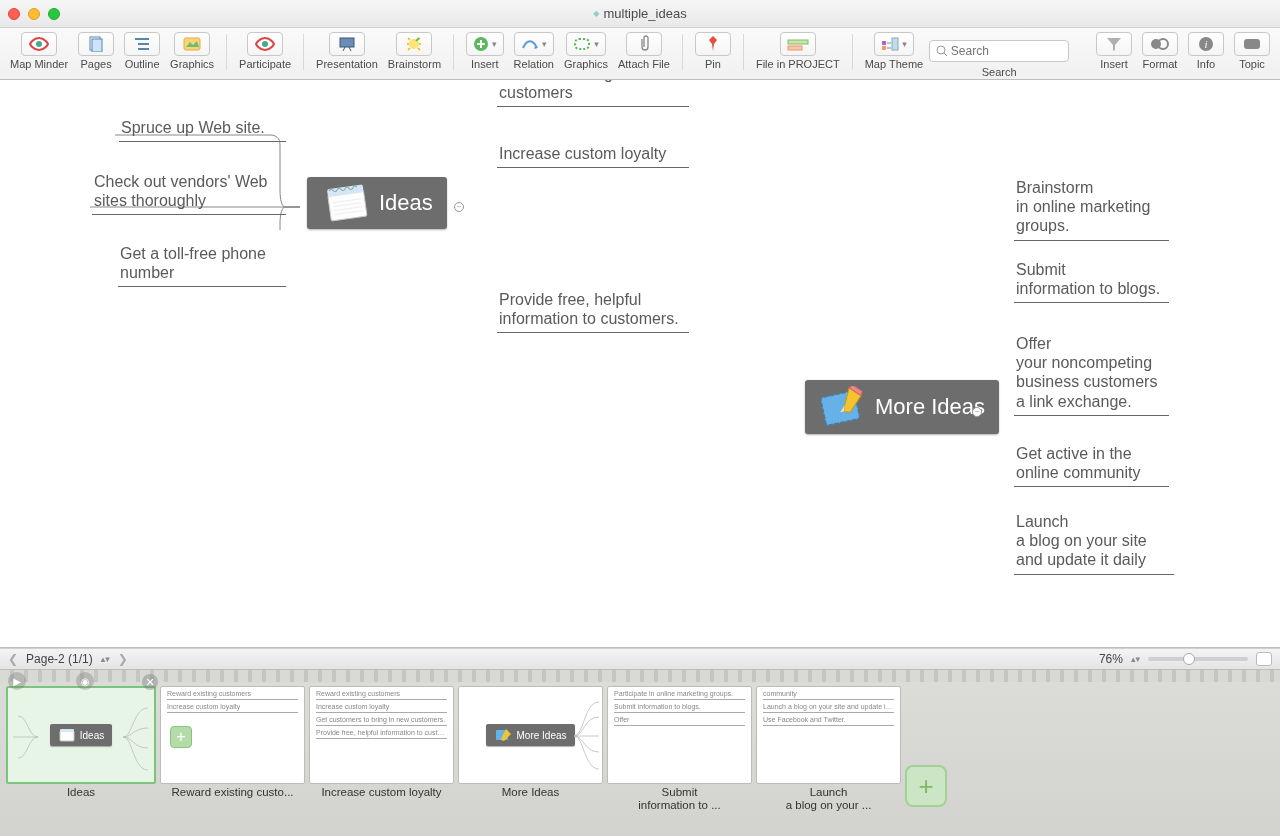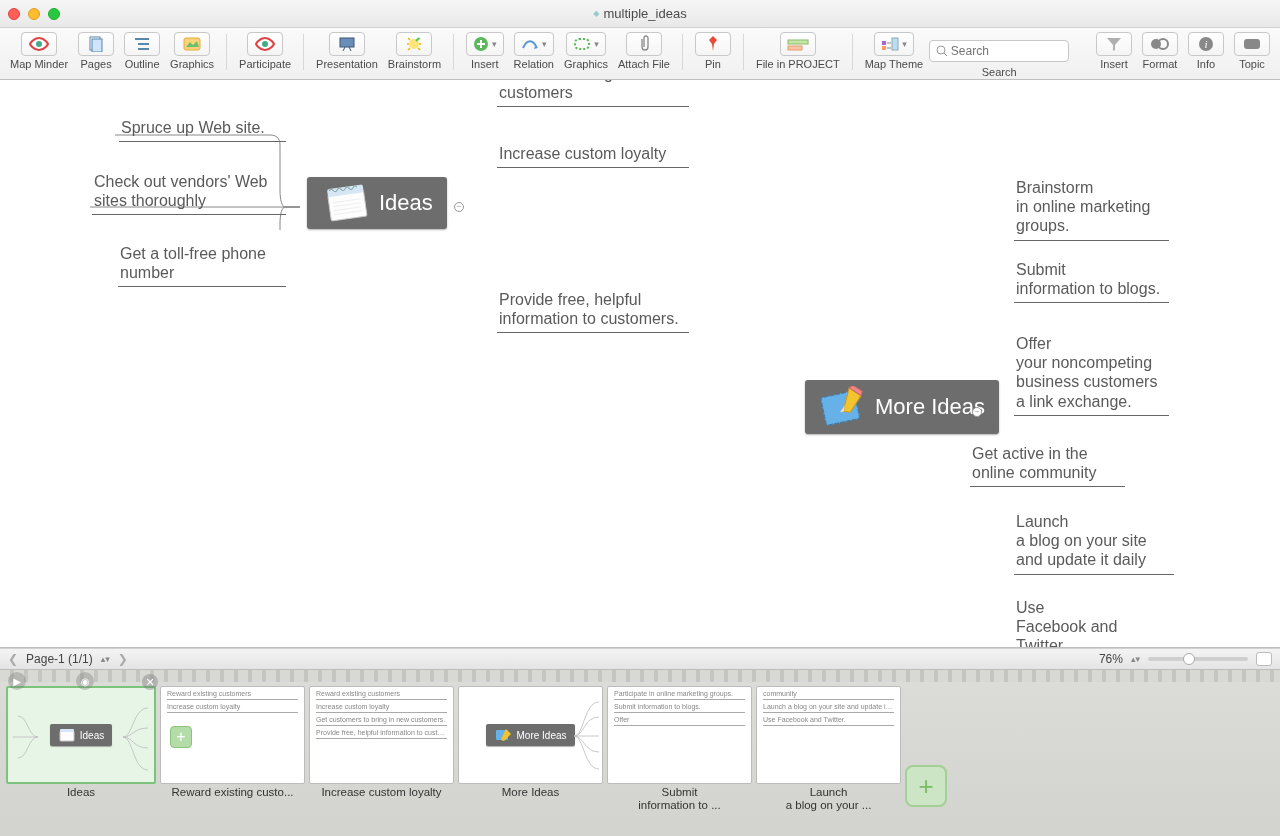--- a/index.html
+++ b/index.html
@@ -315,30 +315,28 @@
   <div class="topicbox" style="left:497px; top:-16px; width:192px">Reward existing customers</div>
   <div class="topicbox" style="left:497px; top:64px; width:192px">Increase custom loyalty</div>
   <div class="topicbox" style="left:497px; top:210px; width:192px">Provide free, helpful information to customers.</div>
 
   <div class="topicbox" style="left:1014px; top:98px; width:155px">Brainstorm
 in online marketing groups.</div>
   <div class="topicbox" style="left:1014px; top:180px; width:155px">Submit
 information to blogs.</div>
   <div class="topicbox" style="left:1014px; top:254px; width:155px">Offer
 your noncompeting business customers a link exchange.</div>
-  <div class="topicbox" style="left:970px; top:364px; width:155px"> Get active in the online community</div>
+  <div class="topicbox" style="left:1014px; top:364px; width:155px"> Get active in the online community</div>
   <div class="topicbox" style="left:1014px; top:432px; width:160px">Launch
 a blog on your site and update it daily</div>
-  <div class="topicbox" style="left:1014px; top:518px; width:155px">Use
-Facebook and Twitter.</div>
 </div>
 
 <div class="pagesbar">
   <span class="chev">❮</span>
-  <span>Page-1 (1/1)</span>
+  <span>Page-2 (1/1)</span>
   <span style="color:#888;font-size:9px">▴▾</span>
   <span class="chev">❯</span>
   <div style="flex:1"></div>
   <span>76%</span>
   <span style="color:#888;font-size:9px">▴▾</span>
   <div class="zoom-slider">
       <div class="knob"></div>
     </div>
   <span class="fitbtn"></span>
 </div>

